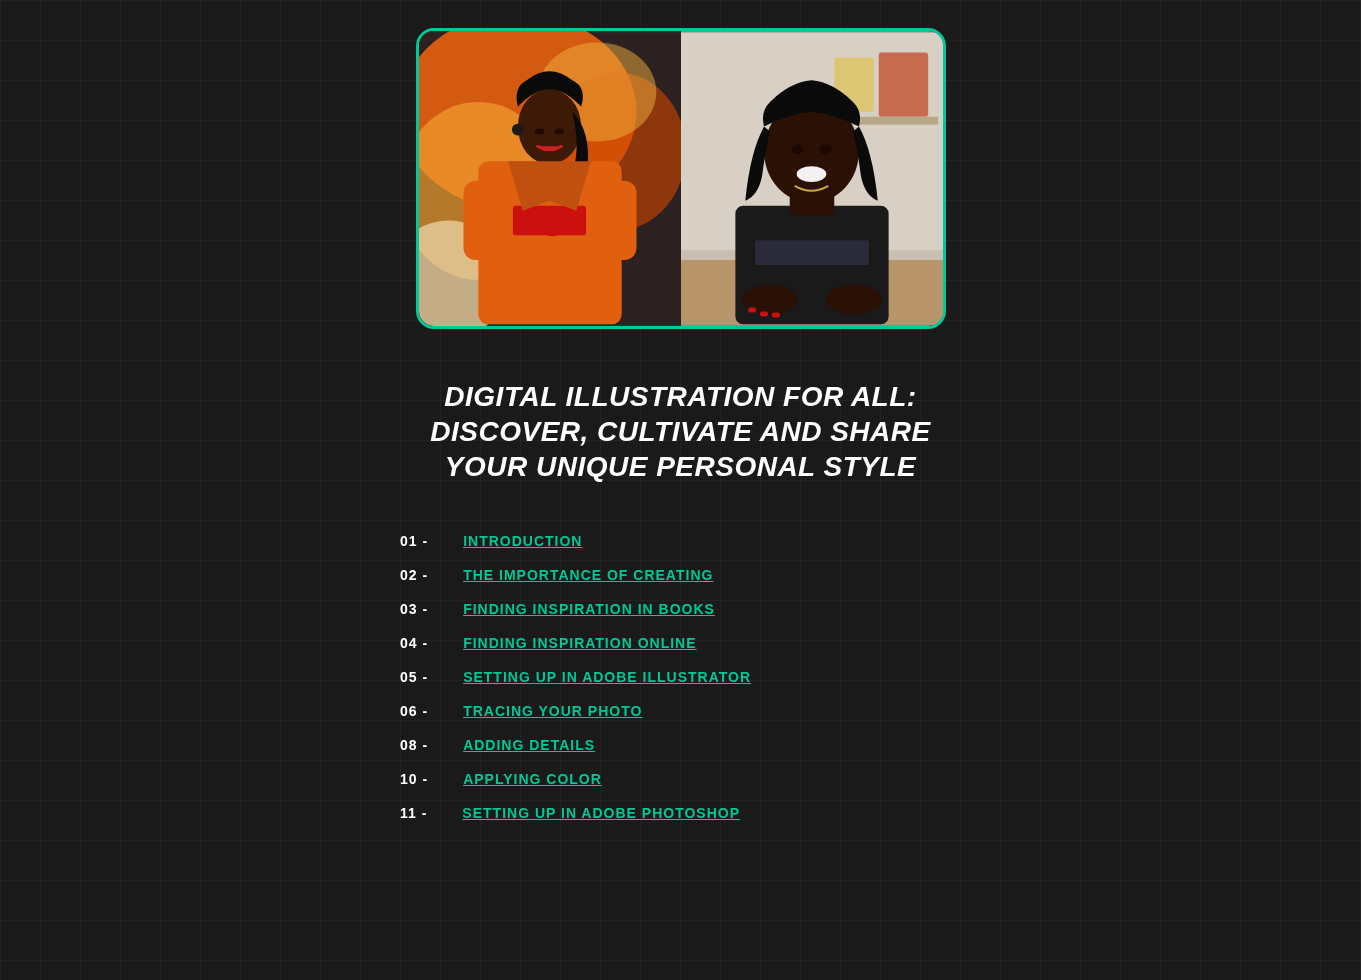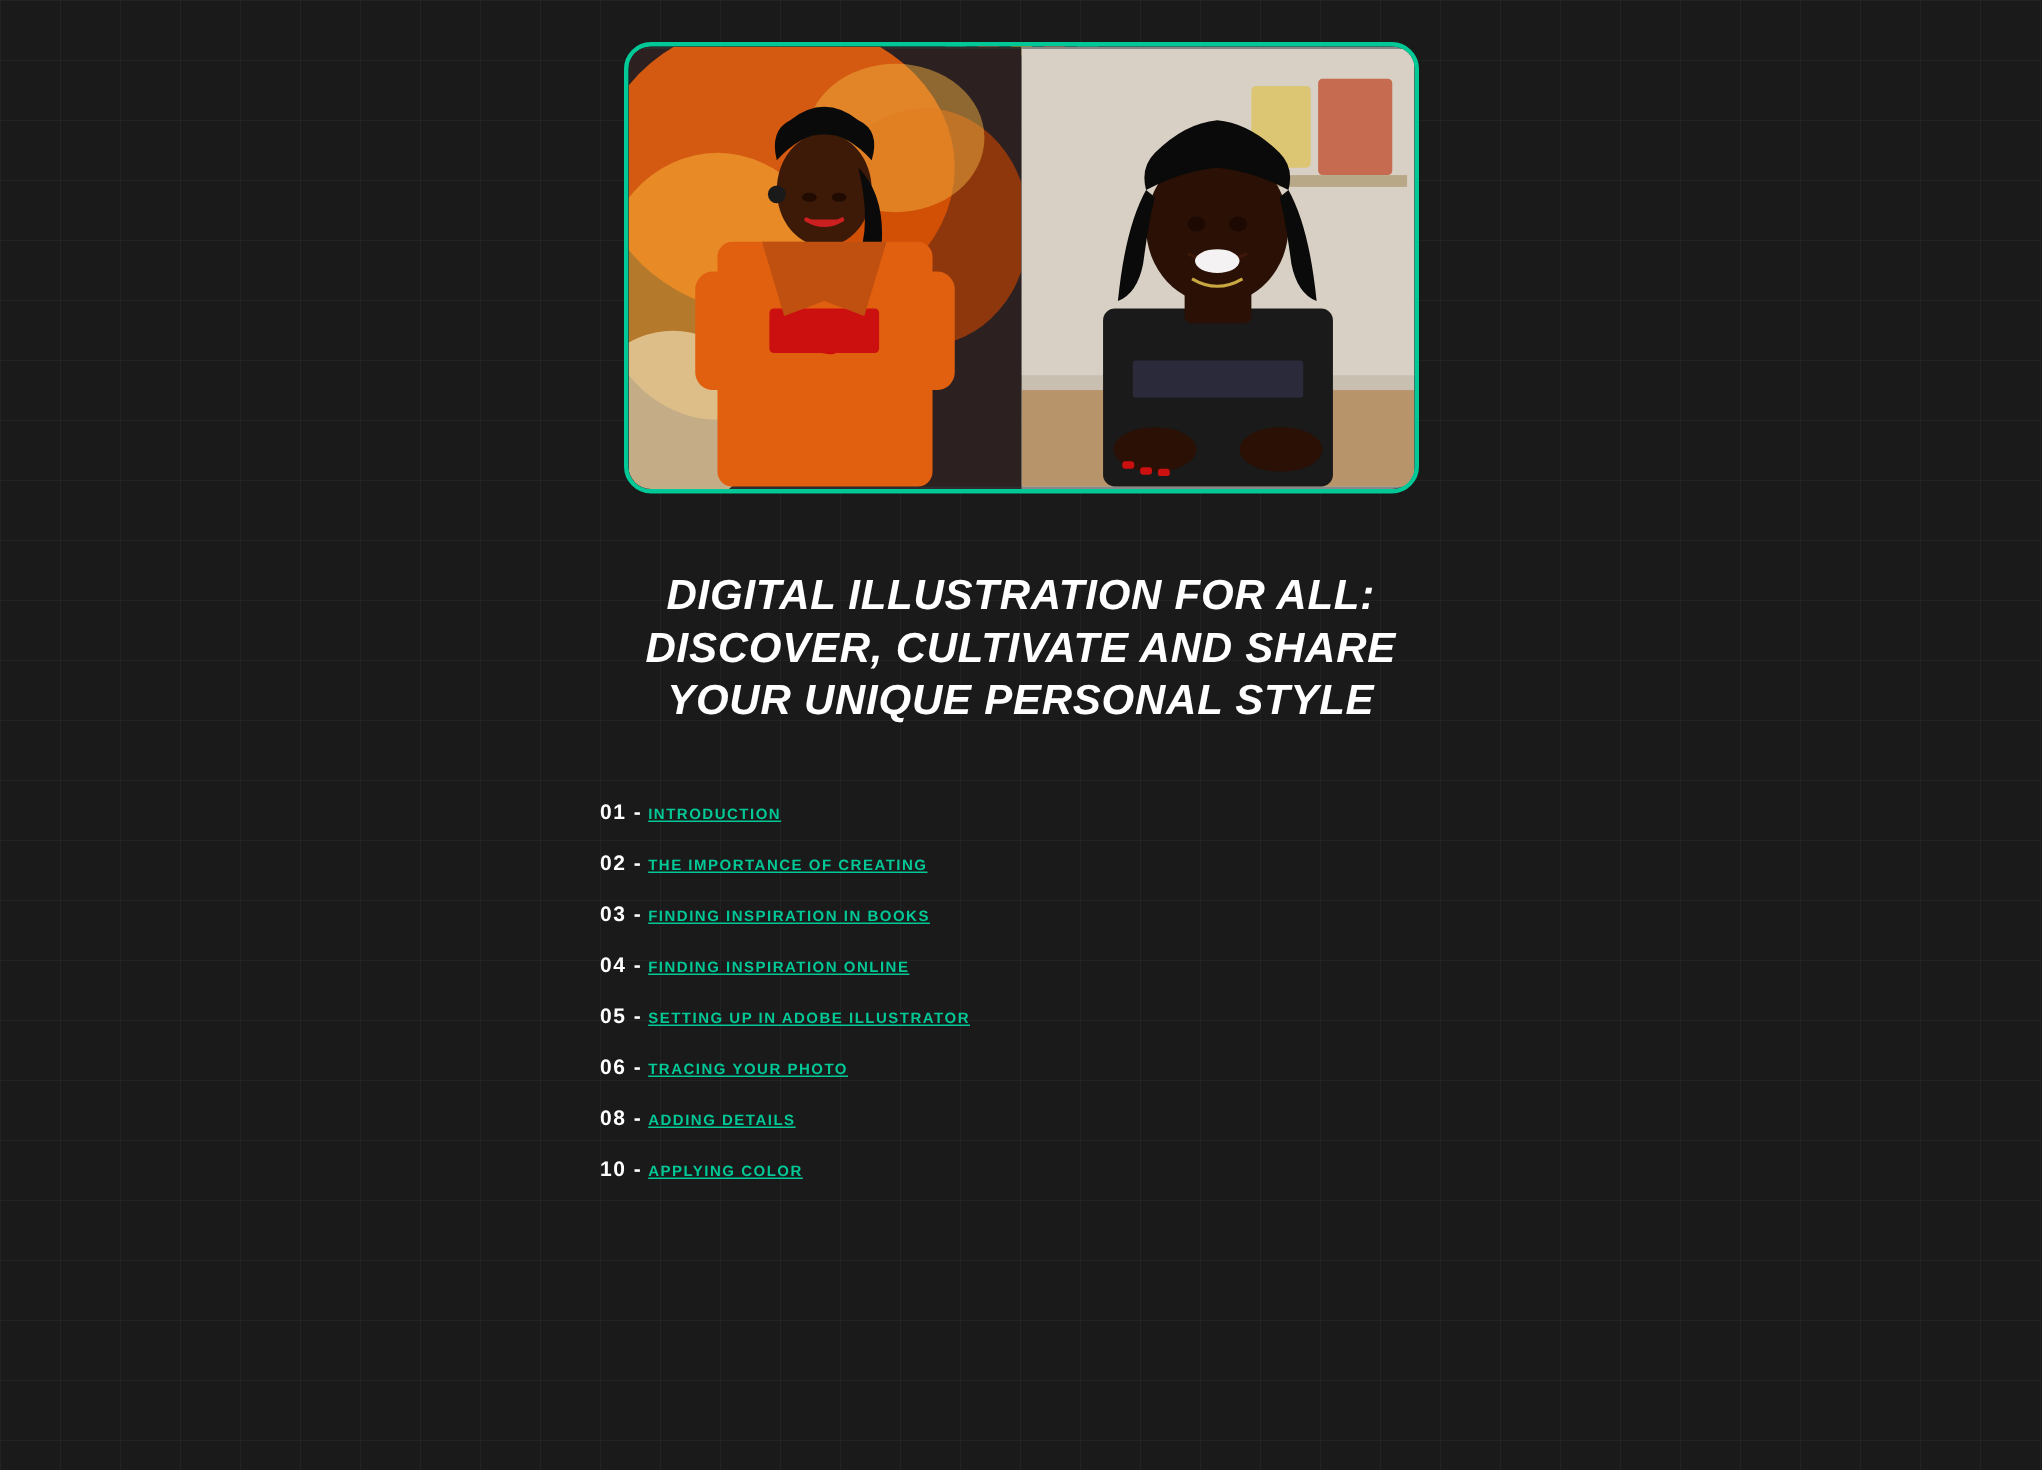--- a/index.html
+++ b/index.html
@@ -89,36 +89,37 @@
       flex-direction: column;
       gap: 0;
       align-self: flex-start;
       margin-left: 400px;
     }
 
     .chapter-item {
       display: flex;
       align-items: baseline;
       padding: 9px 0;
+      gap: 31px;
     }
 
     .chapter-number {
       color: #ffffff;
       font-family: 'Arial Black', Arial, sans-serif;
       font-size: 14px;
       font-weight: 900;
       text-transform: uppercase;
       letter-spacing: 1px;
       margin-right: 4px;
     }
 
     .chapter-link {
       color: #00c896;
       font-family: 'Arial Black', Arial, sans-serif;
-      font-size: 10px;
+      font-size: 14px;
       font-weight: 900;
       text-transform: uppercase;
       letter-spacing: 1px;
       text-decoration: underline;
       text-decoration-color: #00c896;
       cursor: pointer;
     }
   </style>
 </head>
 <body>
@@ -246,13 +247,17 @@
       <span class="chapter-link">TRACING YOUR PHOTO</span>
     </div>
     <div class="chapter-item">
       <span class="chapter-number">08 -</span>
       <span class="chapter-link">ADDING DETAILS</span>
     </div>
     <div class="chapter-item">
       <span class="chapter-number">10 -</span>
       <span class="chapter-link">APPLYING COLOR</span>
     </div>
+    <div class="chapter-item">
+      <span class="chapter-number">11 -</span>
+      <span class="chapter-link">SETTING UP IN ADOBE PHOTOSHOP</span>
+    </div>
   </div>
 
 </body></html>

